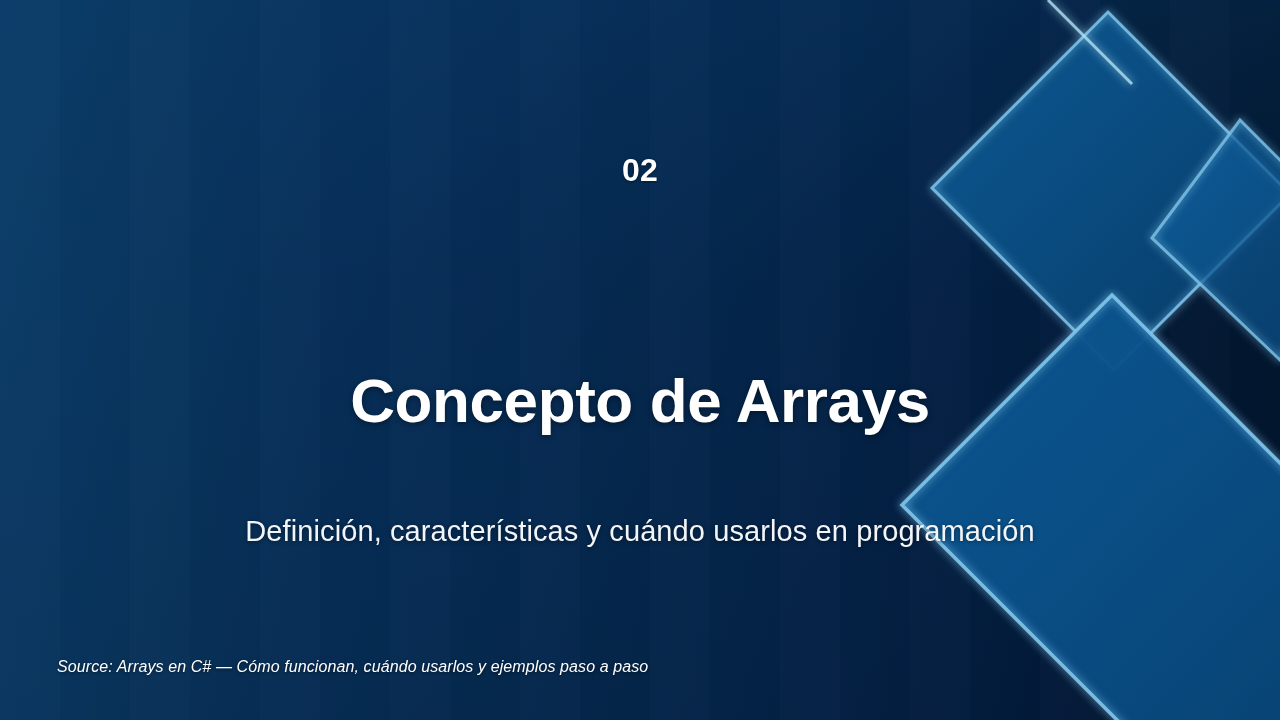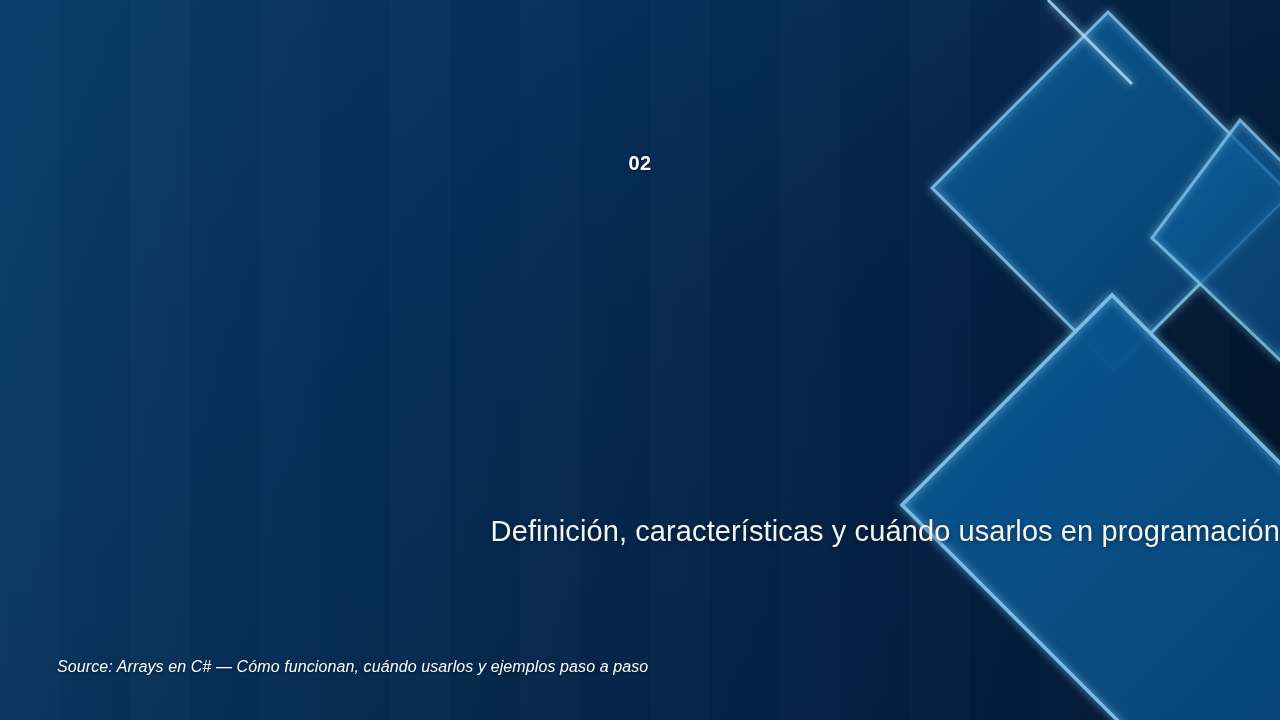--- a/index.html
+++ b/index.html
@@ -63,21 +63,21 @@
   .content {
     position: absolute;
     inset: 0;
   }
   .section-number {
     position: absolute;
     left: 0;
     right: 0;
     top: 152px;
     text-align: center;
-    font-size: 20px;
+    font-size: 32px;
     font-weight: bold;
     color: #ffffff;
     letter-spacing: 0.3px;
     text-shadow: 0 1px 3px rgba(0,0,0,0.45);
   }
   .slide-title {
     position: absolute;
     left: 0;
     right: 0;
     top: 325px;
@@ -87,21 +87,21 @@
     color: #ffffff;
     letter-spacing: -0.4px;
     line-height: 1.1;
     text-shadow: 0 2px 6px rgba(0,0,0,0.40);
   }
   .slide-subtitle {
     position: absolute;
     left: 0;
     right: 0;
     top: 515px;
-    text-align: right;
+    text-align: center;
     font-size: 29px;
     font-weight: normal;
     color: #f2f6fa;
     letter-spacing: 0.1px;
     text-shadow: 0 1px 4px rgba(0,0,0,0.45);
   }
   .source-note {
     position: absolute;
     left: 57px;
     top: 658px;
@@ -173,20 +173,21 @@
         </g>
 
       </g>
     </svg>
   </div>
 
   <div class="content">
 
     <div class="section-number">02</div>
 
+    <h1 class="slide-title">Concepto de Arrays</h1>
 
     <div class="slide-subtitle">Definición, características y cuándo usarlos en programación</div>
 
     <div class="source-note">Source: Arrays en C# — Cómo funcionan, cuándo usarlos y ejemplos paso a paso</div>
 
   </div>
 
 </div>
 
 </body></html>

